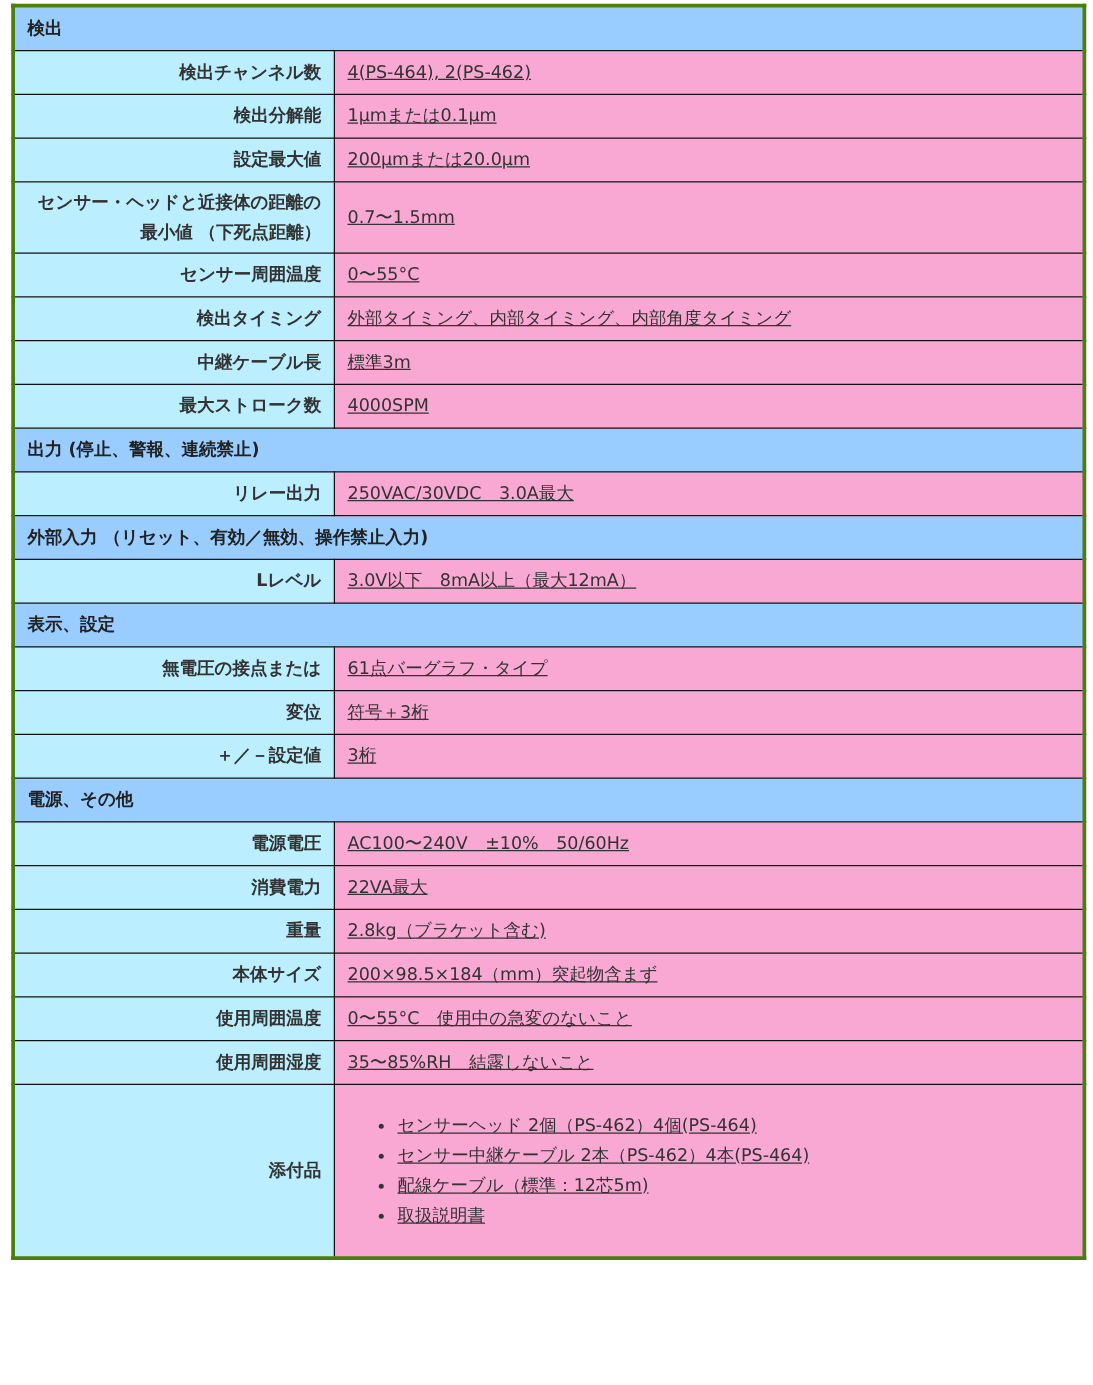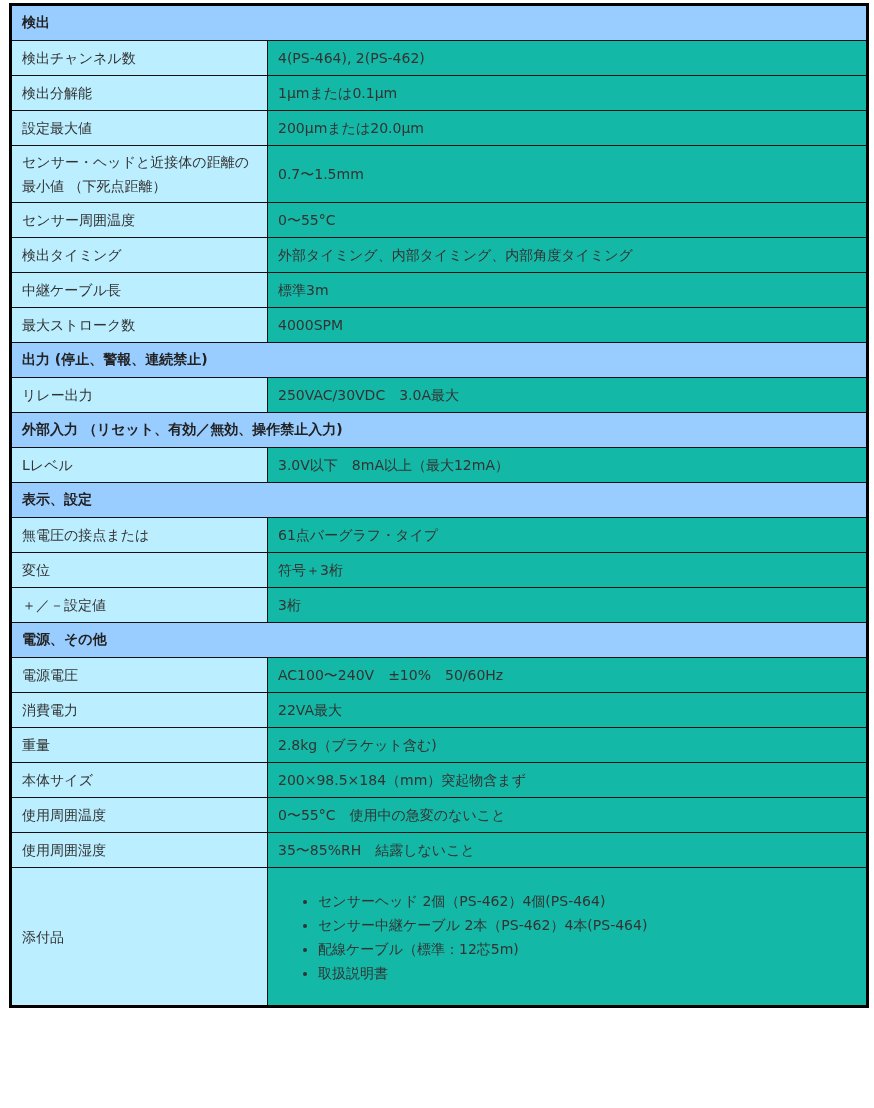--- a/index.html
+++ b/index.html
@@ -1,49 +1,51 @@
 <!DOCTYPE html>
 <html><head>
 <meta charset="utf-8">
 <style>
   html, body { margin: 0; padding: 0; background: #ffffff; }
   body { width: 874px; height: 1108px; overflow: hidden; font-family: "DejaVu Sans", sans-serif; }
   .wrap { position: absolute; left: 9px; top: 3px; width: 860px; }
   table.spec {
     border-collapse: collapse;
     width: 860px;
-    border: 3px solid #000000;
+    border: 3px solid #4d7c0f;
     table-layout: fixed;
   }
   table.spec td {
     border: 1px solid #111111;
     font-size: 14px;
     color: #333333;
     padding: 0 10px;
     vertical-align: middle;
   }
   tr.section td {
     background: #99ccff;
     font-weight: bold;
     color: #222;
     height: 34px;
   }
   td.label {
     background: #bbeeff;
-    font-weight: normal;
+    font-weight: bold;
     color: #222;
     width: 236px;
     height: 34px;
     line-height: 24px;
+    text-align: right;
   }
   td.value {
-    background: #14b8a6;
+    background: #f9a8d4;
     font-weight: normal;
     color: #444;
     line-height: 23px;
+    text-decoration: underline;
   }
   tr.tall td { height: 56px; }
   tr.acc td { height: 137px; margin-left: 16px; }
   ul.items { margin: 0; padding-left: 40px; list-style: disc; }
   ul.items li { line-height: 24px; }
 </style>
 </head>
 <body>
 
 <div class="wrap">

